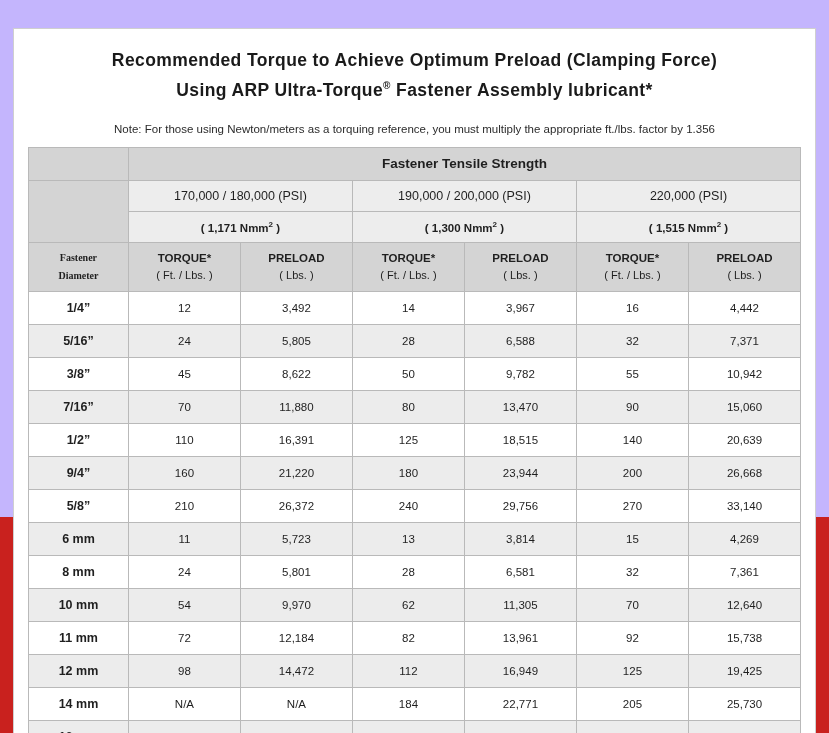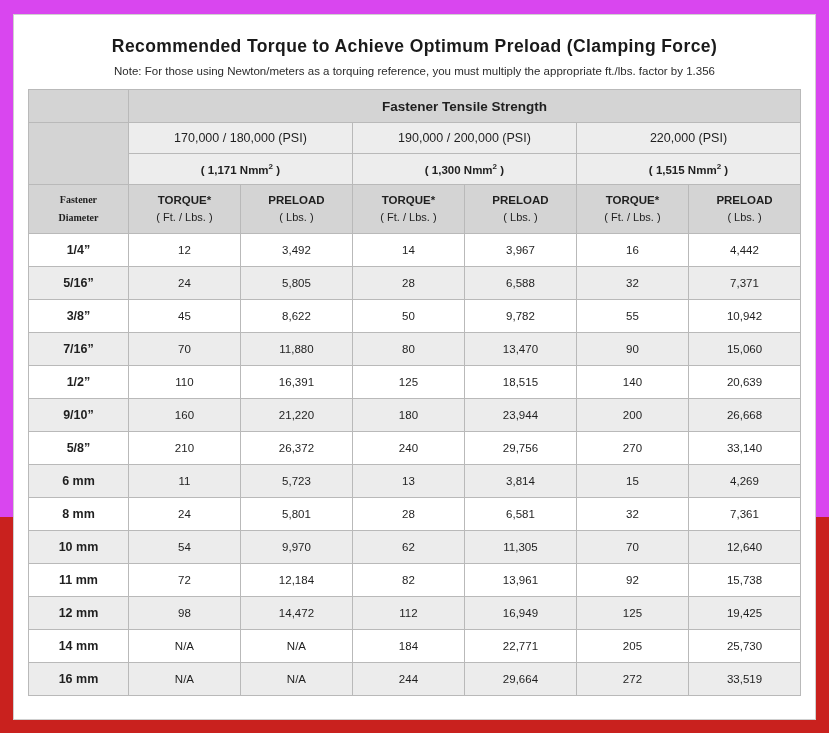--- a/index.html
+++ b/index.html
@@ -10,22 +10,22 @@
     width: 829px;
     height: 733px;
     background: #c9211e;
     font-family: "Liberation Sans", sans-serif;
     overflow: hidden;
   }
   .outer-frame {
     box-sizing: border-box;
     width: 829px;
     height: 517px;
-    padding: 14px 13px 13px 13px;
-    background: #d946ef;
+    padding: 28px 13px 13px 13px;
+    background: #c4b5fd;
   }
   .sheet {
     box-sizing: border-box;
     width: 803px;
     height: 706px;
     background: #ffffff;
     border: 1px solid #cfcfcf;
     padding: 0;
     position: relative;
   }
@@ -39,21 +39,21 @@
     color: #1a1a1a;
     letter-spacing: 0.4px;
     line-height: 26px;
   }
   .title-line sup {
     font-size: 10px;
     vertical-align: super;
     font-weight: bold;
   }
   .note {
-    margin-top: 6px;
+    margin-top: 20px;
     margin-bottom: 12px;
     font-size: 11.5px;
     color: #2b2b2b;
     text-align: center;
   }
   table.torque {
     border-collapse: collapse;
     width: 772px;
     margin: 8px auto;
     table-layout: fixed;
@@ -126,20 +126,23 @@
   td.cell.alt { background: #ececec; }
 </style>
 </head>
 <body>
 
 <div class="outer-frame">
   <div class="sheet">
 
     <div class="title-block">
       <div class="title-line">Recommended Torque to Achieve Optimum Preload (Clamping Force)</div>
+      <div class="title-line">
+        <span>Using ARP Ultra-Torque</span><sup>®</sup><span> Fastener Assembly lubricant*</span>
+      </div>
       <div class="note">Note: For those using Newton/meters as a torquing reference, you must multiply the appropriate ft./lbs. factor by 1.356</div>
     </div>
 
     <table class="torque">
       <colgroup>
         <col class="c-diam">
         <col class="c-data">
           <col class="c-data">
         <col class="c-data">
           <col class="c-data">
@@ -233,21 +236,21 @@
           <tr>
             <td class="row-diam">1/2”</td>
             <td class="cell">110</td>
             <td class="cell">16,391</td>
             <td class="cell">125</td>
             <td class="cell">18,515</td>
             <td class="cell">140</td>
             <td class="cell">20,639</td>
           </tr>
           <tr>
-            <td class="row-diam alt">9/10”</td>
+            <td class="row-diam alt">9/4”</td>
             <td class="cell alt">160</td>
             <td class="cell alt">21,220</td>
             <td class="cell alt">180</td>
             <td class="cell alt">23,944</td>
             <td class="cell alt">200</td>
             <td class="cell alt">26,668</td>
           </tr>
           <tr>
             <td class="row-diam">5/8”</td>
             <td class="cell">210</td>

